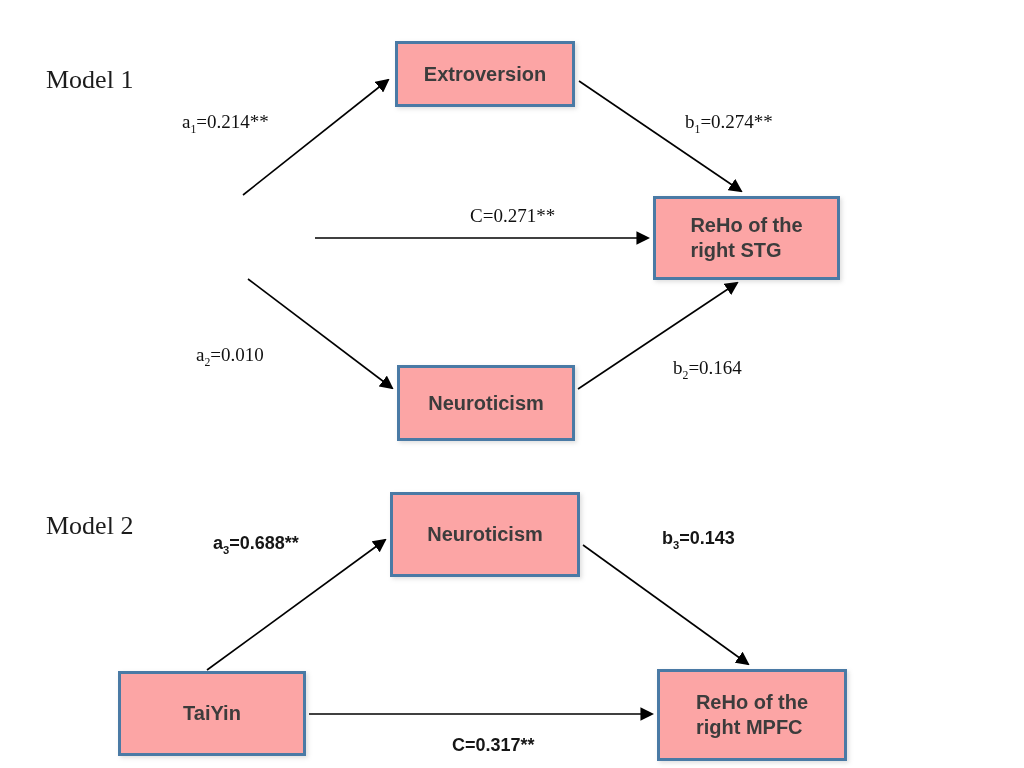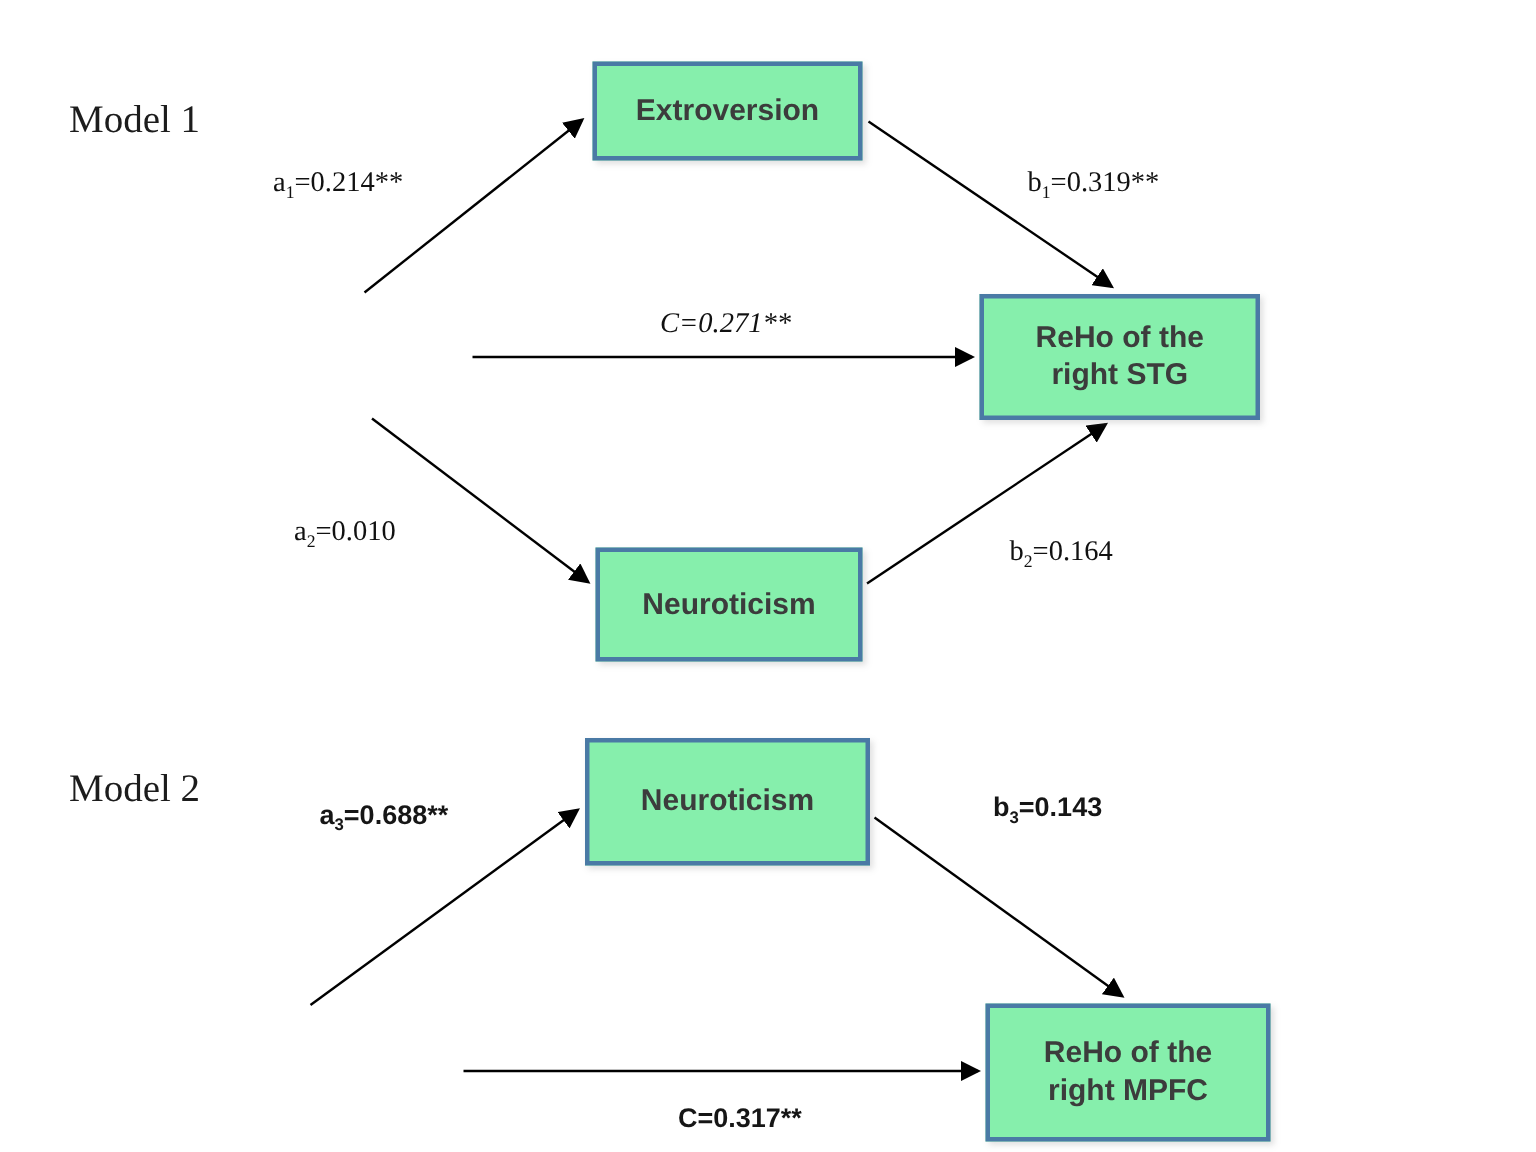--- a/index.html
+++ b/index.html
@@ -23,26 +23,25 @@
   .model-title {
     position: absolute;
     font-family: "Liberation Serif", serif;
     font-size: 26px;
     font-weight: 400;
     color: #1c1c1c;
     white-space: nowrap;
   }
   .node {
     position: absolute;
-    background: #86efac;
+    background: #fca5a5;
     border: 3px solid var(--accent);
     display: flex;
     align-items: center;
     justify-content: center;
-    text-align: center;
     font-weight: bold;
     font-size: 20px;
     line-height: 1.25;
     color: var(--node-text);
     white-space: pre-line;
     box-shadow: 2px 2px 4px rgba(130,130,130,0.25);
   }
   .edge-label {
     position: absolute;
     font-family: "Liberation Serif", serif;
@@ -92,39 +91,40 @@
   <div class="node" style="left:653px; top:163px; width:187px; height:84px;">ReHo of the
 right STG</div>
 
   <div class="node" style="left:397px; top:332px; width:178px; height:76px;">Neuroticism</div>
 
   <div class="edge-label" style="left:182px; top:78px;">
     <span>a</span><sub>1</sub><span>=0.214**</span>
   </div>
 
   <div class="edge-label" style="left:685px; top:78px;">
-    <span>b</span><sub>1</sub><span>=0.319**</span>
+    <span>b</span><sub>1</sub><span>=0.274**</span>
   </div>
 
-  <div class="edge-label" style="left:440px; top:172px;font-style:italic;">
+  <div class="edge-label" style="left:470px; top:172px;">
     <span>C</span><sub></sub><span>=0.271**</span>
   </div>
 
   <div class="edge-label" style="left:196px; top:311px;">
     <span>a</span><sub>2</sub><span>=0.010</span>
   </div>
 
   <div class="edge-label" style="left:673px; top:324px;">
     <span>b</span><sub>2</sub><span>=0.164</span>
   </div>
 
   <div class="model-title" style="left:46px; top:478px;">Model 2</div>
 
   <div class="node" style="left:390px; top:459px; width:190px; height:85px;">Neuroticism</div>
 
+  <div class="node" style="left:118px; top:638px; width:188px; height:85px;">TaiYin</div>
 
   <div class="node" style="left:657px; top:636px; width:190px; height:92px;">ReHo of the
 right MPFC</div>
 
   <div class="edge-label sans" style="left:213px; top:500px;">
     <span>a</span><sub>3</sub><span>=0.688**</span>
   </div>
 
   <div class="edge-label sans" style="left:662px; top:495px;">
     <span>b</span><sub>3</sub><span>=0.143</span>

